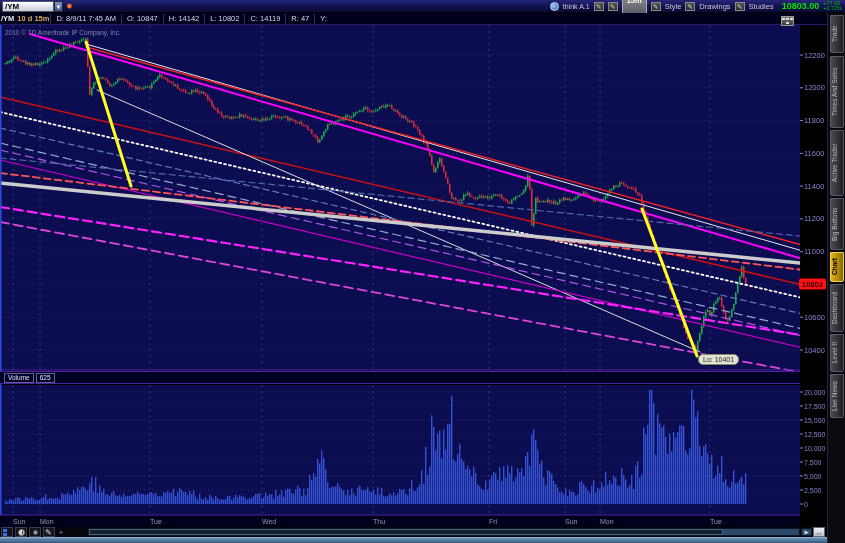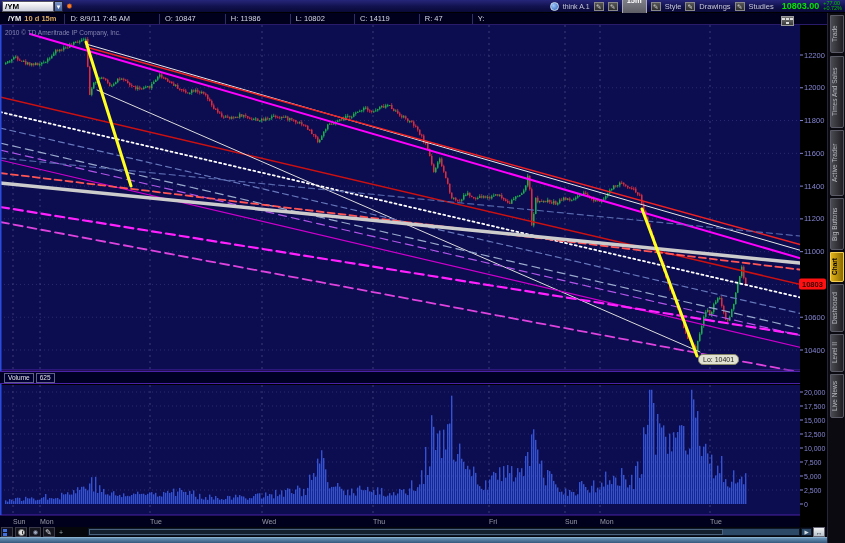--- a/index.html
+++ b/index.html
@@ -27,21 +27,21 @@
   .tf-btn { height:22px; background:linear-gradient(180deg,#8a8a92,#55555e); border:1px solid #aab;
     color:#fff; font-weight:bold; font-size:7.5px; line-height:9px; padding:0 4px; cursor:pointer; }
   .flat-btn { display:flex; align-items:flex-start; gap:2px; color:#c8c8d8; font-size:7.5px; cursor:pointer; }
   .last-px { color:#00e600; font-weight:bold; font-size:9px; margin-left:4px; }
   .chg-stack { display:flex; flex-direction:column; line-height:5.5px; }
   .chg-stack span { color:#00c000; font-size:5.5px; }
 
   
   .databar { position:absolute; left:0; top:13px; width:828px; height:12px; background:#00001d;
     display:flex; align-items:center; border-bottom:1px solid #2a1a6a; font-size:7.5px; }
-  .db-badge { padding:0 8px; color:#e8e8e8; font-weight:bold; white-space:nowrap; }
+  .db-badge { padding:0 1px; color:#e8e8e8; font-weight:bold; white-space:nowrap; }
   .db-badge .rng { color:#d8a860; font-weight:bold; margin-left:3px; }
   .db-cell { padding:0 5px; height:10px; line-height:10px; color:#d6d6e6; border-left:1px solid #2e2e66; white-space:nowrap; }
 
   
   .chart-wrap { position:absolute; left:0; top:25px; width:743px; height:502px; }
   svg { display:block; }
   .copyright { position:absolute; left:5px; top:4px; color:#8585b0; font-size:6.5px; }
   .lo-bubble { position:absolute; left:698px; top:329px; background:#e2e2d2; color:#222;
     border:1px solid #88886a; border-radius:5px; font-size:7px; padding:0 4px; line-height:9px; white-space:nowrap; }
   .vol-row { position:absolute; left:0; top:346px; width:800px; height:13px; background:#000024;
@@ -113,24 +113,24 @@
         <span>+77.00</span>
         <span>+0.72%</span>
       </span>
     </span>
   </div>
 
   <div class="databar">
     <span class="db-badge">
       <span>/YM</span><span class="rng">10 d 15m</span>
     </span>
-    <span id="db-cells" style="display:flex;gap:24px;">
+    <span id="db-cells" style="display:flex;">
         <span class="db-cell">D: 8/9/11 7:45 AM</span>
         <span class="db-cell">O: 10847</span>
-        <span class="db-cell">H: 11986</span>
+        <span class="db-cell">H: 14142</span>
         <span class="db-cell">L: 10802</span>
         <span class="db-cell">C: 14119</span>
         <span class="db-cell">R: 47</span>
         <span class="db-cell">Y:</span>
       </span>
   </div>
 
   <div class="chart-wrap">
     <svg id="chart-svg" width="827" height="502">
         <rect x="0" y="0" width="827" height="502" fill="#000000"></rect>

